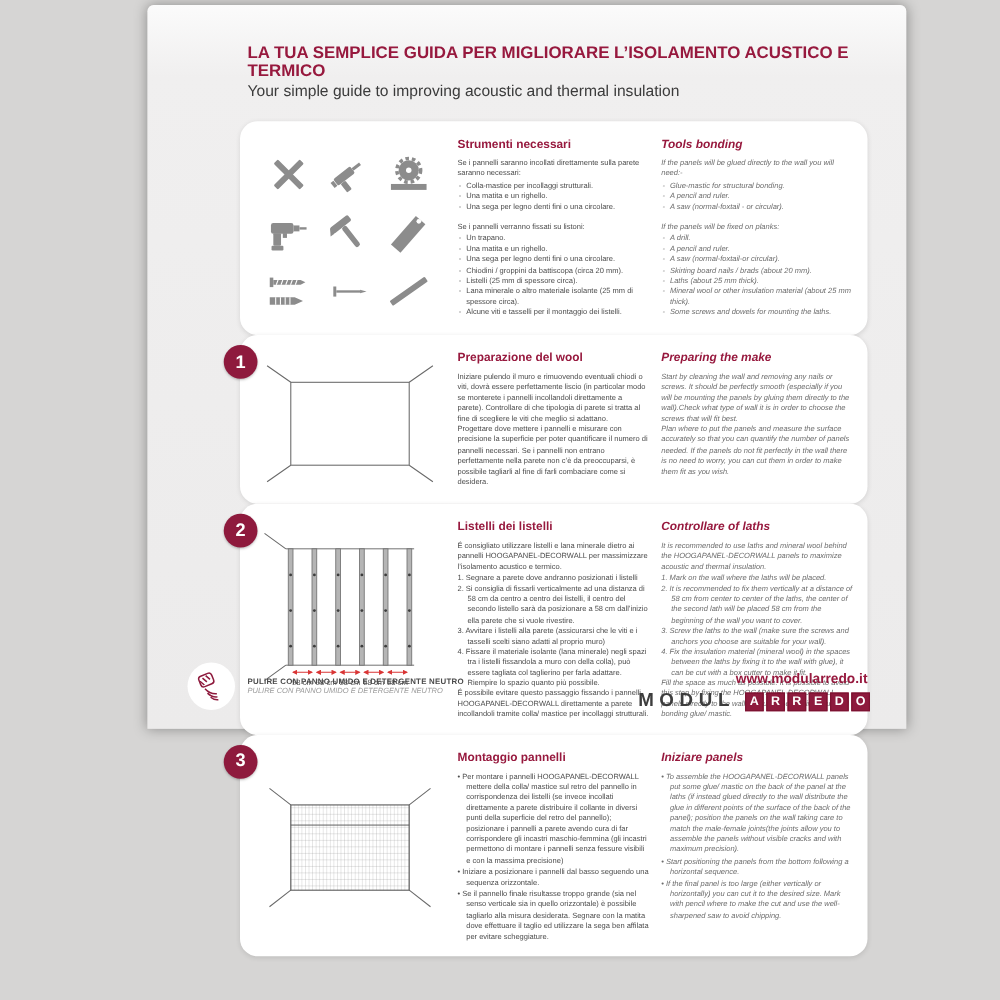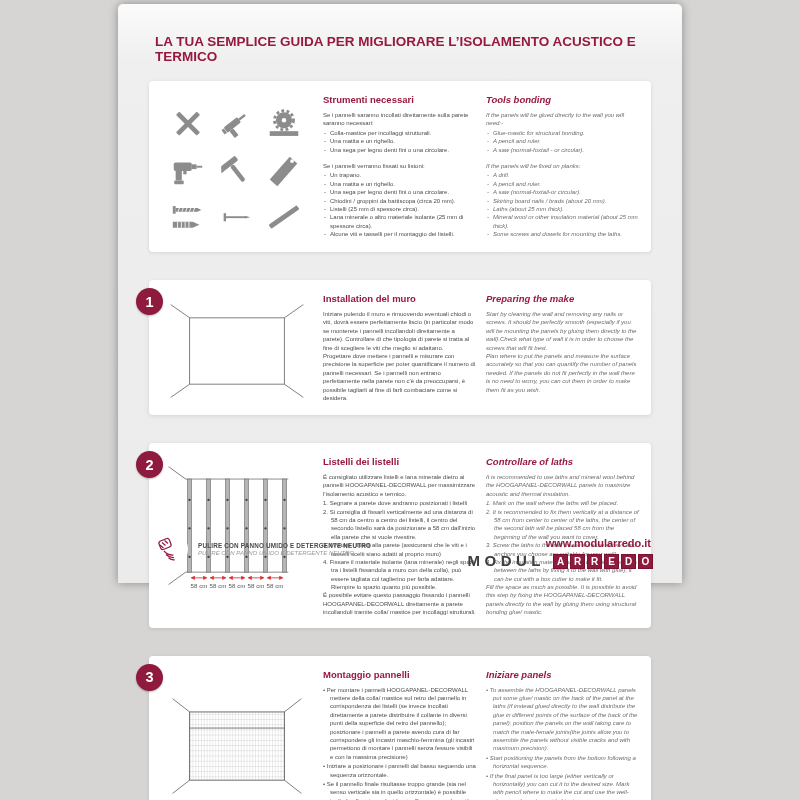--- a/index.html
+++ b/index.html
@@ -1,26 +1,26 @@
 <!DOCTYPE html>
 <html><head>
 <meta charset="utf-8">
 <style>
   html,body{margin:0;padding:0;}
   body{width:800px;height:800px;background:#d6d5d4;font-family:"Liberation Sans",sans-serif;position:relative;overflow:hidden;}
   .page{position:absolute;left:118px;top:4px;width:564px;height:579px;
         background:linear-gradient(180deg,#fbfbfb 0%,#f0efef 10%,#eceBeb 100%);
         background:linear-gradient(180deg,#fbfbfb 0%,#f0efef 10%,#ecebeb 100%);
-        box-shadow:0 0 10px rgba(0,0,0,0.35);border-radius:5px 5px 0 0;}
+        box-shadow:0 0 10px rgba(0,0,0,0.35);border-radius:5px 5px 0 0;padding-left:43px;}
   .content{padding:30px 31px 0;}
   .titleblock{margin:0 0 17px 6px;}
   .title-it{color:#97193e;font-weight:bold;font-size:13.5px;margin:0 0 2px;}
   .title-en{color:#3b3b3b;font-size:12.5px;margin:0;}
-  .box{position:relative;background:#fff;border-radius:4px;box-shadow:0 1px 4px rgba(0,0,0,0.10);
-       margin-bottom:28px;padding:11px 12px 10px;}
+  .box{position:relative;background:#fff;border-radius:14px;box-shadow:0 1px 4px rgba(0,0,0,0.10);
+       margin-bottom:0;padding:11px 12px 10px;}
   .cols{display:flex;gap:10px;}
   .col-fig{flex:0 0 152px;display:flex;align-items:flex-start;justify-content:center;padding-top:6px;}
   .col-txt{flex:1;min-width:0;}
   h3{margin:2px 0 6px;font-size:9.5px;color:#97193e;font-weight:bold;}
   h3.en{font-style:italic;}
   .body, .dash-list, .step-list, .bullet-list{font-size:6px;line-height:1.4;color:#4c4c4c;margin:0;}
   .en-col .body,.en-col .dash-list,.en-col .step-list,.en-col .bullet-list{font-style:italic;color:#6c6c6c;}
   p.body{margin:0 0 1px;}
   p.gap-above{margin-top:8px;}
   ul.dash-list{list-style:none;padding:0;margin:0 0 1px;}
@@ -50,20 +50,21 @@
             display:flex;align-items:center;justify-content:center;border:1px solid #7c1231;box-sizing:border-box;}
 </style>
 </head>
 <body>
 
 <div class="page">
   <div class="content">
 
     <div class="titleblock">
       <p class="title-it">LA TUA SEMPLICE GUIDA PER MIGLIORARE L’ISOLAMENTO ACUSTICO E TERMICO</p>
+      <p class="title-en">Your simple guide to improving acoustic and thermal insulation</p>
     </div>
 
     <div class="box">
       <div class="cols">
         <div class="col-fig">
           <div class="icon-grid">
             <svg viewBox="0 0 40 40">
               <g fill="#8c8c8c">
                 <rect x="17.5" y="3" width="5" height="31" rx="1" transform="rotate(45 20 18.5)"></rect>
                 <rect x="17.5" y="3" width="5" height="31" rx="1" transform="rotate(-45 20 18.5)"></rect>
@@ -173,21 +174,21 @@
       <div class="cols">
         <div class="col-fig">
           <svg viewBox="0 0 160 114" width="152" height="108">
             <g fill="none" stroke="#6a6a6a" stroke-width="0.9">
               <rect x="30" y="22" width="100" height="70"></rect>
               <path d="M30 22 L10 8 M130 22 L150 8 M30 92 L10 106 M130 92 L150 106"></path>
             </g>
           </svg>
         </div>
         <div class="col-txt it-col">
-          <h3>Installation del muro</h3>
+          <h3>Preparazione del wool</h3>
           <div class="step-list">
               <p style="padding-left:0;text-indent:0">Iniziare pulendo il muro e rimuovendo eventuali chiodi o viti, dovrà essere perfettamente liscio (in particolar modo se monterete i pannelli incollandoli direttamente a parete). Controllare di che tipologia di parete si tratta al fine di scegliere le viti che meglio si adattano.</p>
               <p style="padding-left:0;text-indent:0">Progettare dove mettere i pannelli e misurare con precisione la superficie per poter quantificare il numero di pannelli necessari. Se i pannelli non entrano perfettamente nella parete non c’è da preoccuparsi, è possibile tagliarli al fine di farli combaciare come si desidera.</p>
             </div>
         </div>
         <div class="col-txt en-col">
           <h3 class="en">Preparing the make</h3>
           <div class="step-list">
               <p style="padding-left:0;text-indent:0">Start by cleaning the wall and removing any nails or screws. It should be perfectly smooth (especially if you will be mounting the panels by gluing them directly to the wall).Check what type of wall it is in order to choose the screws that will fit best.</p>
               <p style="padding-left:0;text-indent:0">Plan where to put the panels and measure the surface accurately so that you can quantify the number of panels needed. If the panels do not fit perfectly in the wall there is no need to worry, you can cut them in order to make them fit as you wish.</p>

